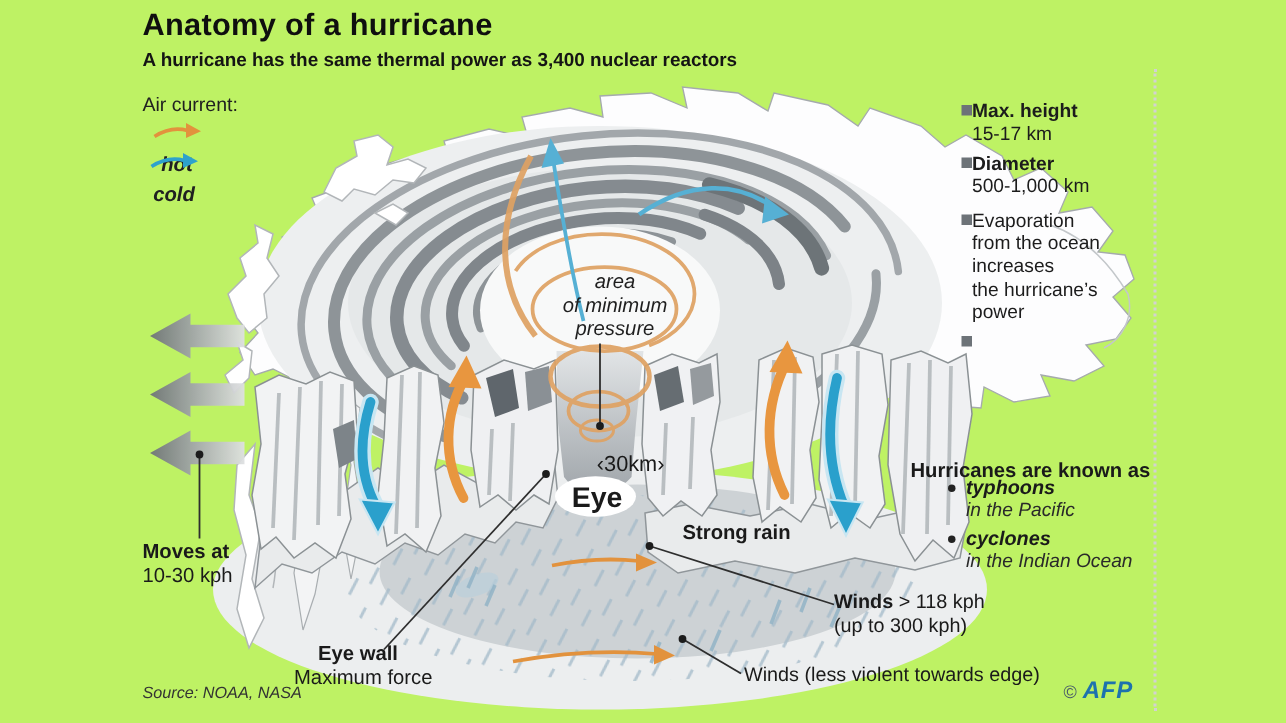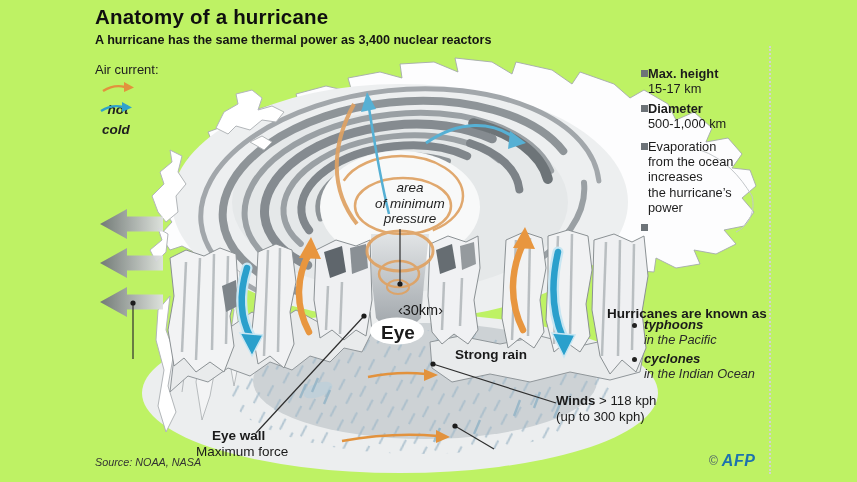--- a/index.html
+++ b/index.html
@@ -294,23 +294,28 @@
   <div class="abs pre" id="lbl-minpressure">area
 of minimum
 pressure</div>
   <div class="abs" id="lbl-30km">‹30km›</div>
   <div class="abs" id="lbl-eye">Eye</div>
   <div class="abs" id="lbl-strongrain">Strong rain</div>
   <div class="abs" id="lbl-windscore">
     <div><b>Winds</b><span> &gt; 118 kph</span></div>
     <div>(up to 300 kph)</div>
   </div>
+  <div class="abs" id="lbl-windsedge">Winds (less violent towards edge)</div>
   <div class="abs" id="lbl-eyewall">
     <b>Eye wall</b>
     <div>Maximum force</div>
+  </div>
+  <div class="abs" id="lbl-moves">
+    <b>Moves at</b>
+    <div>10-30 kph</div>
   </div>
 
   <div class="abs" id="source">Source: NOAA, NASA</div>
   <div class="abs" id="credit">
     <span class="mark">©</span>
     <span class="afp">AFP</span>
   </div>
 
   <div class="abs" id="cropline"></div>
 </div>

